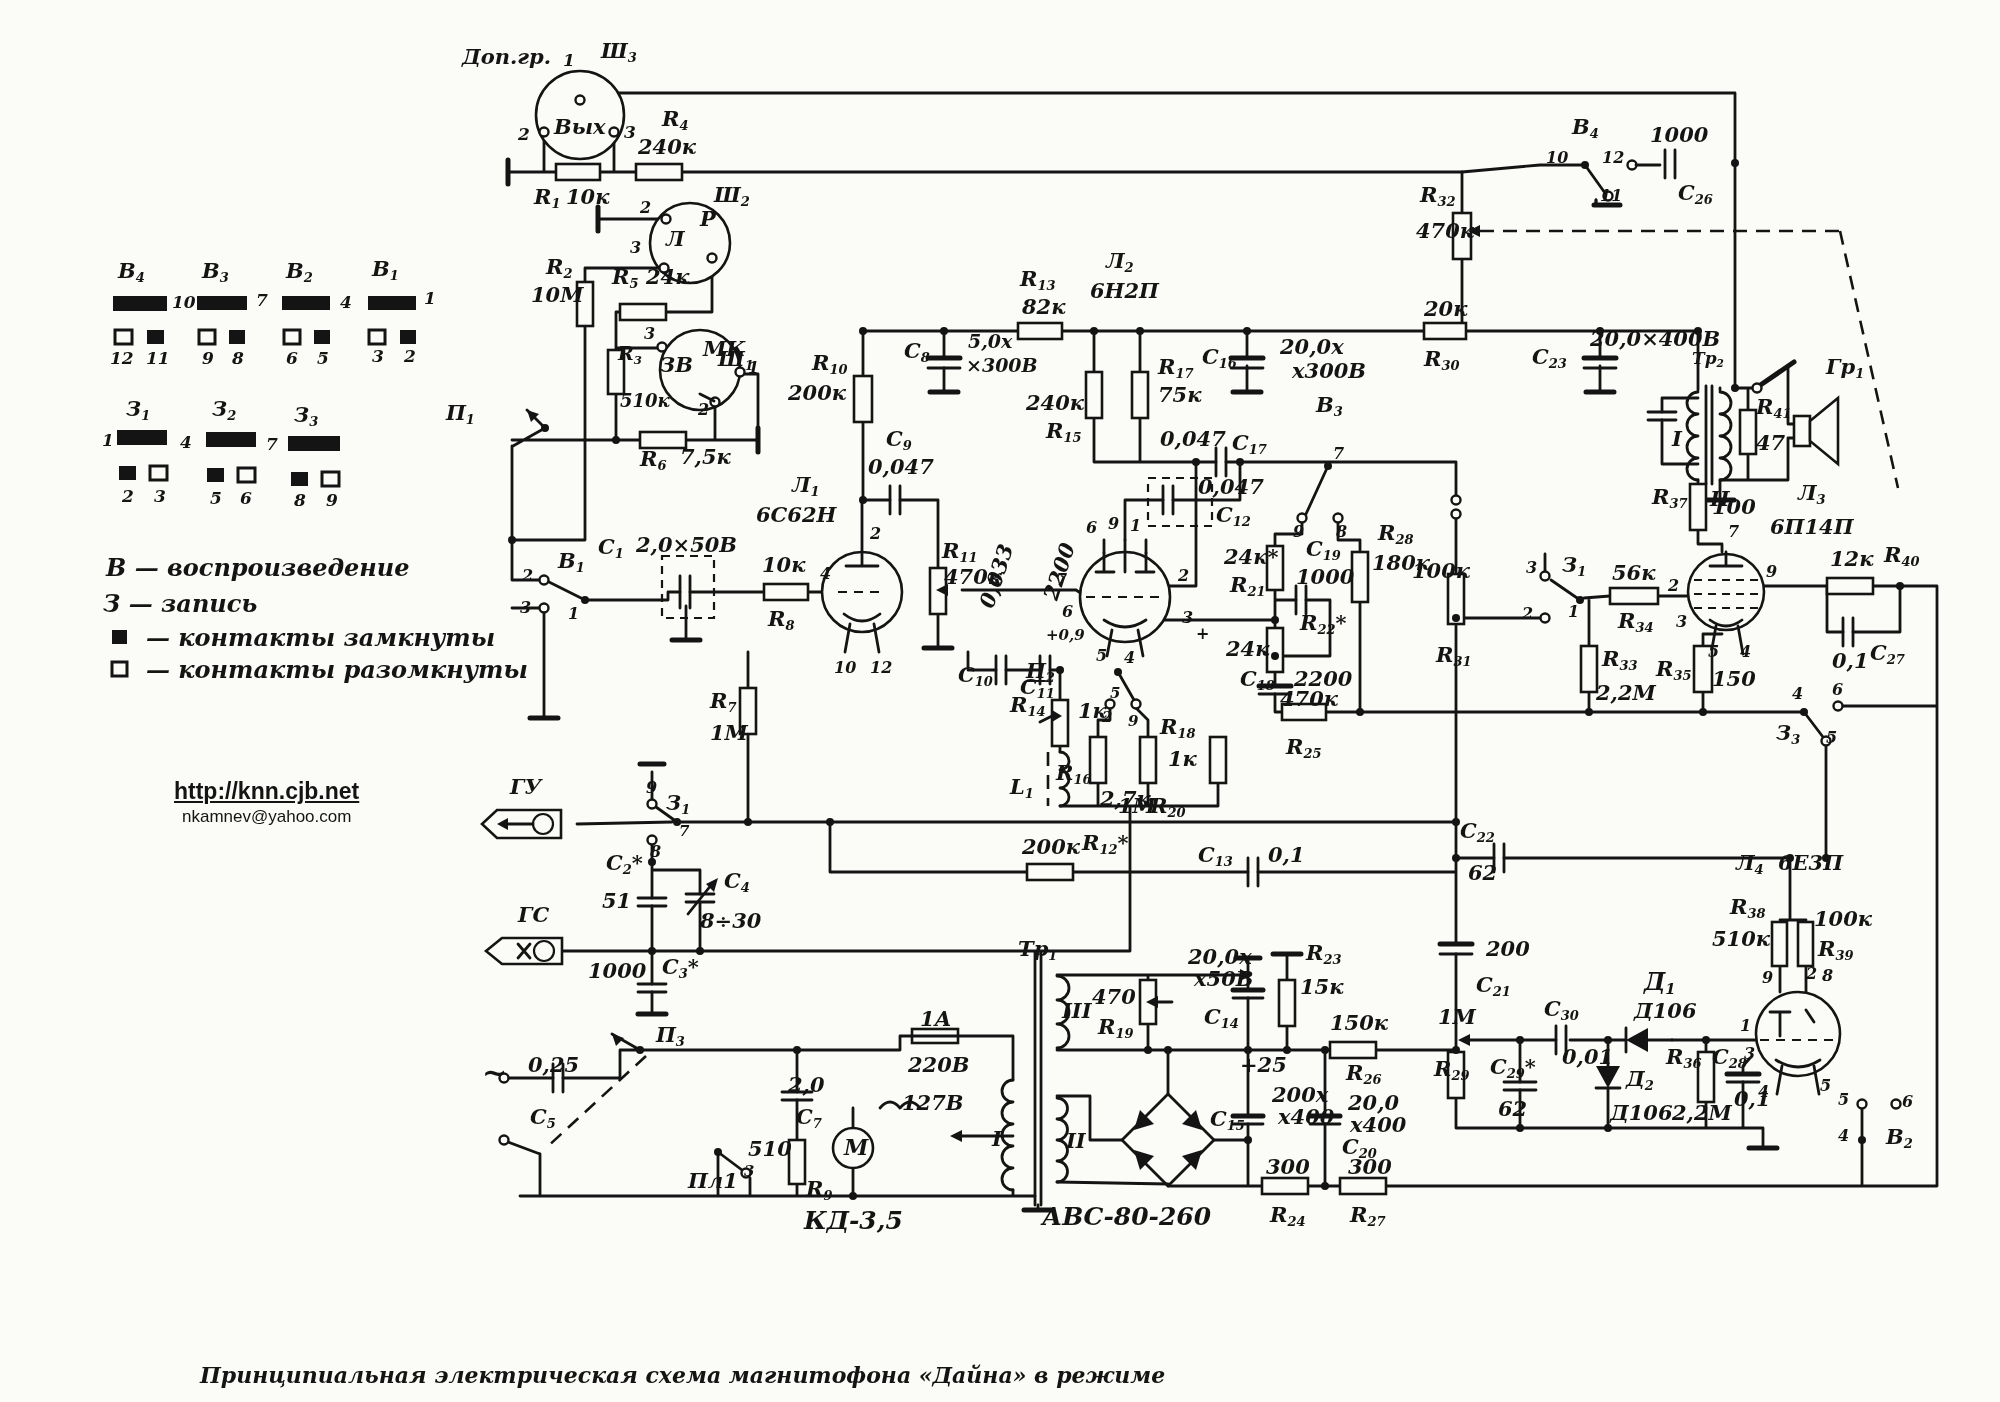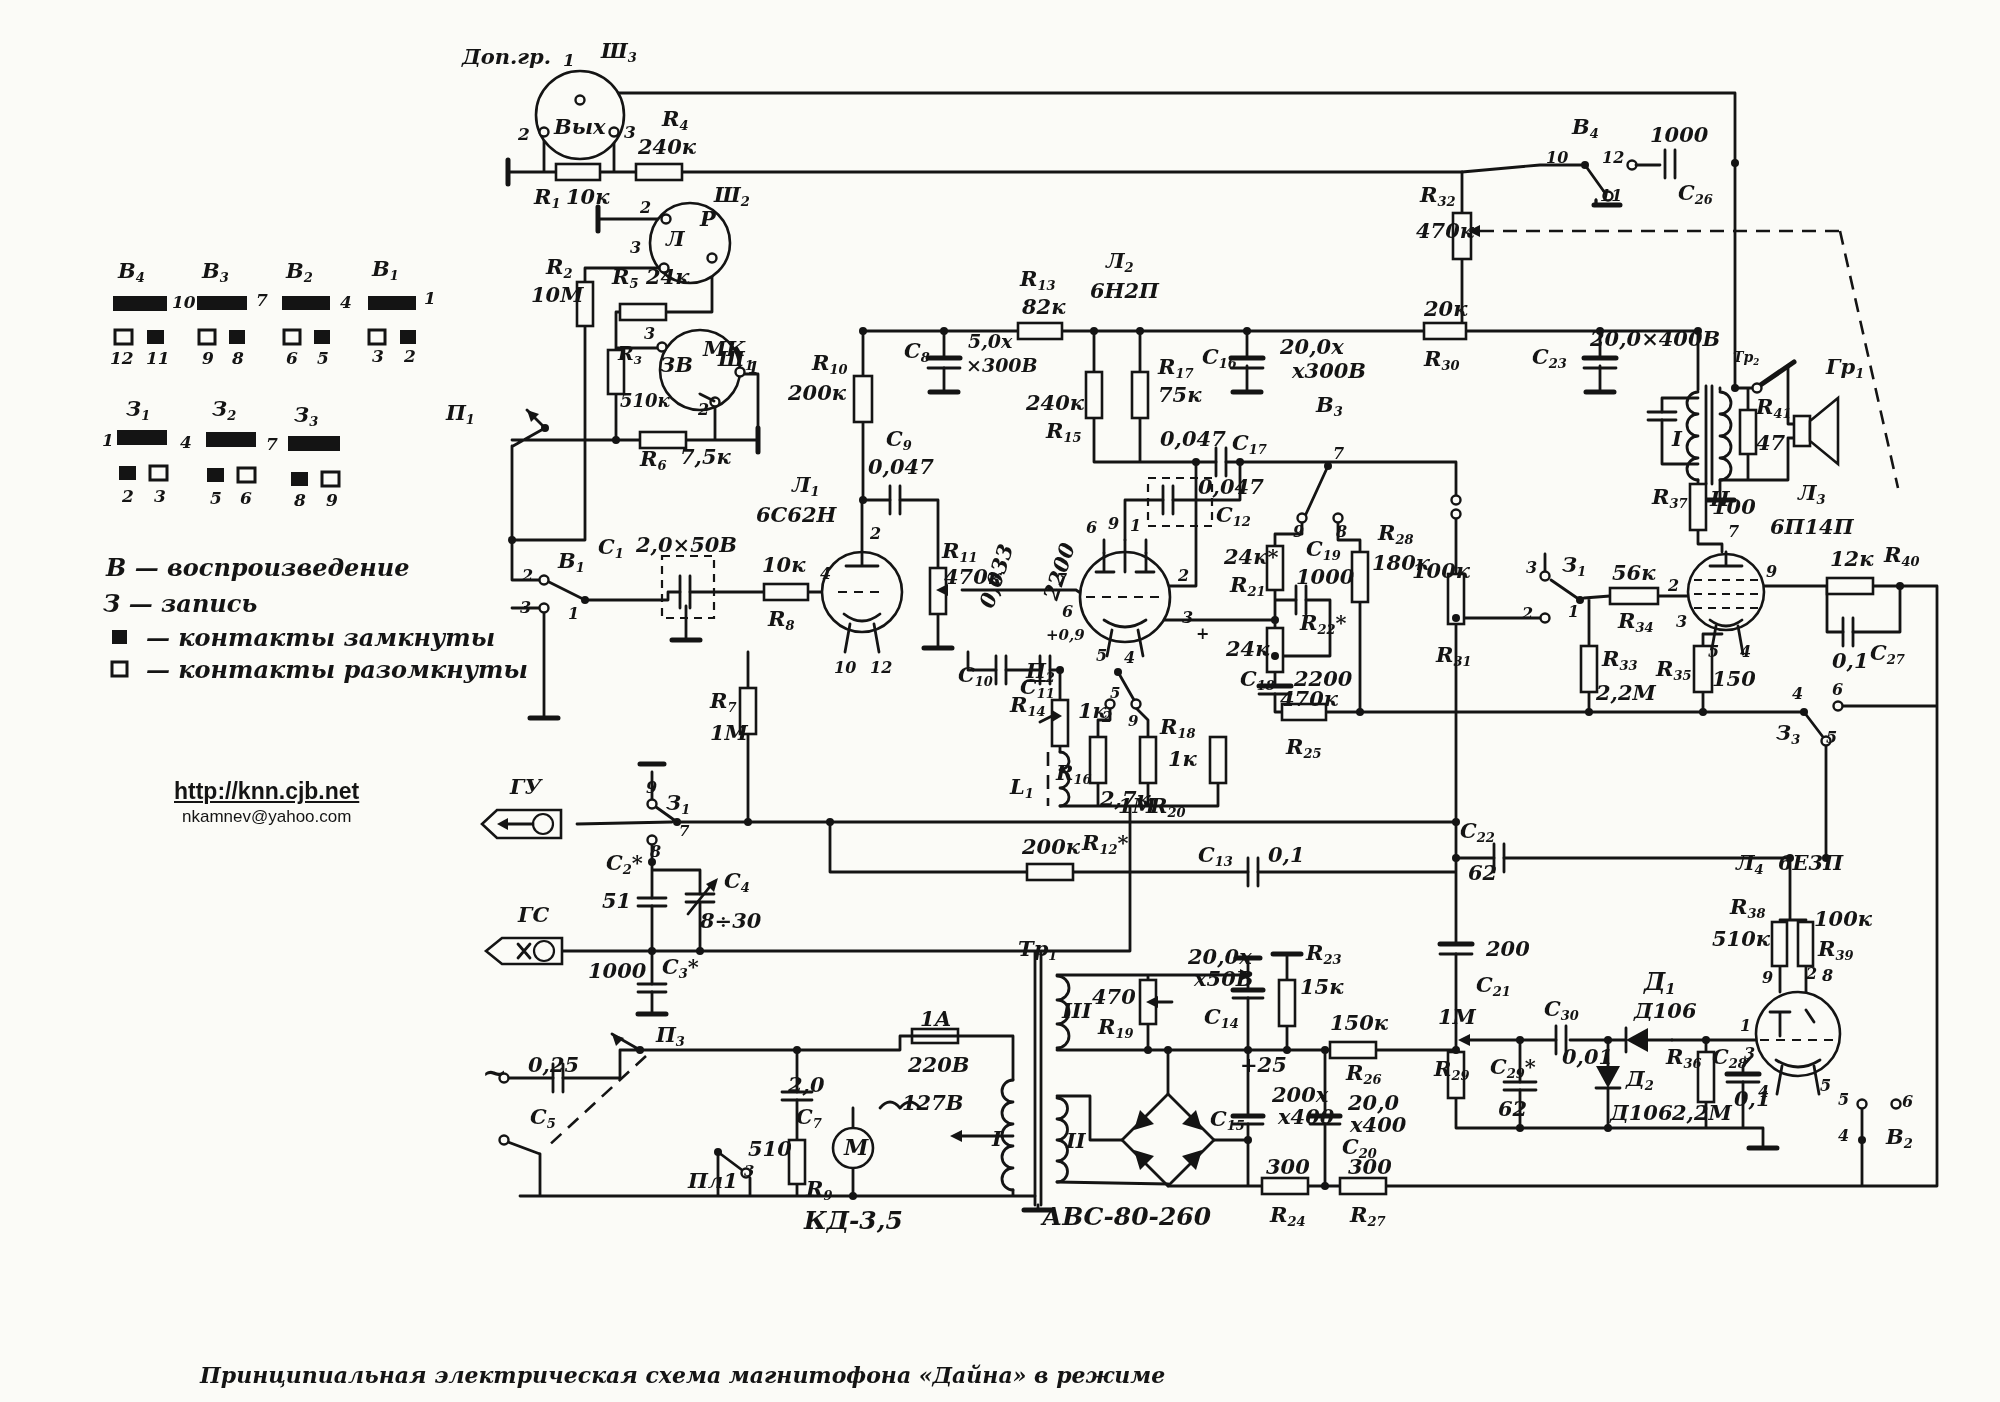--- a/index.html
+++ b/index.html
@@ -575,21 +575,21 @@
       <div class="lbl" style="left: 1420px; top: 184px; font-size: 21px;"><span>R</span><sub>32</sub></div>
       <div class="lbl" style="left: 1416px; top: 220px; font-size: 21px;"><span>470к</span></div>
       <div class="lbl" style="left: 1572px; top: 116px; font-size: 21px;"><span>В</span><sub>4</sub></div>
       <div class="lbl" style="left: 1546px; top: 150px; font-size: 16px;"><span>10</span></div>
       <div class="lbl" style="left: 1602px; top: 150px; font-size: 16px;"><span>12</span></div>
       <div class="lbl" style="left: 1600px; top: 188px; font-size: 16px;"><span>11</span></div>
       <div class="lbl" style="left: 1650px; top: 124px; font-size: 21px;"><span>1000</span></div>
       <div class="lbl" style="left: 1678px; top: 182px; font-size: 21px;"><span>С</span><sub>26</sub></div>
       <div class="lbl" style="left: 1532px; top: 346px; font-size: 21px;"><span>С</span><sub>23</sub></div>
       <div class="lbl" style="left: 1590px; top: 328px; font-size: 21px;"><span>20,0×400В</span></div>
-      <div class="lbl" style="left: 1692px; top: 350px; font-size: 14px; margin-left: 41px;"><span>Тр</span><sub>2</sub></div>
+      <div class="lbl" style="left: 1692px; top: 350px; font-size: 17px;"><span>Тр</span><sub>2</sub></div>
       <div class="lbl" style="left: 1672px; top: 428px; font-size: 21px;"><span>I</span></div>
       <div class="lbl" style="left: 1710px; top: 488px; font-size: 21px;"><span>II</span></div>
       <div class="lbl" style="left: 1756px; top: 396px; font-size: 21px;"><span>R</span><sub>41</sub></div>
       <div class="lbl" style="left: 1756px; top: 432px; font-size: 21px;"><span>47</span></div>
       <div class="lbl" style="left: 1826px; top: 356px; font-size: 21px;"><span>Гр</span><sub>1</sub></div>
       <div class="lbl" style="left: 1798px; top: 482px; font-size: 21px;"><span>Л</span><sub>3</sub></div>
       <div class="lbl" style="left: 1770px; top: 516px; font-size: 21px;"><span>6П14П</span></div>
       <div class="lbl" style="left: 1652px; top: 486px; font-size: 21px;"><span>R</span><sub>37</sub></div>
       <div class="lbl" style="left: 1712px; top: 496px; font-size: 21px;"><span>100</span></div>
       <div class="lbl" style="left: 1728px; top: 524px; font-size: 16px;"><span>7</span></div>

